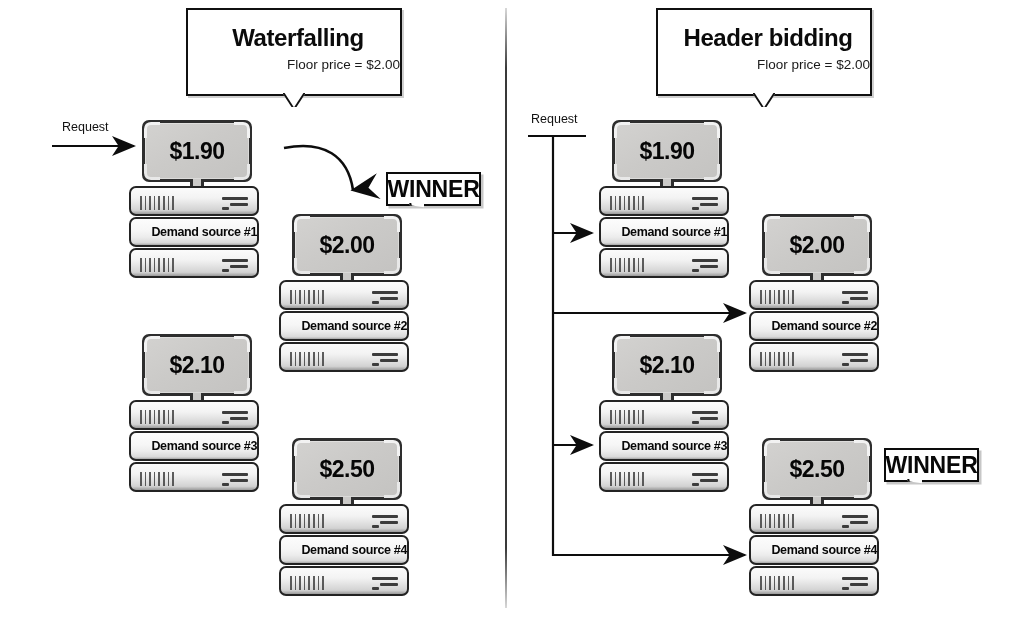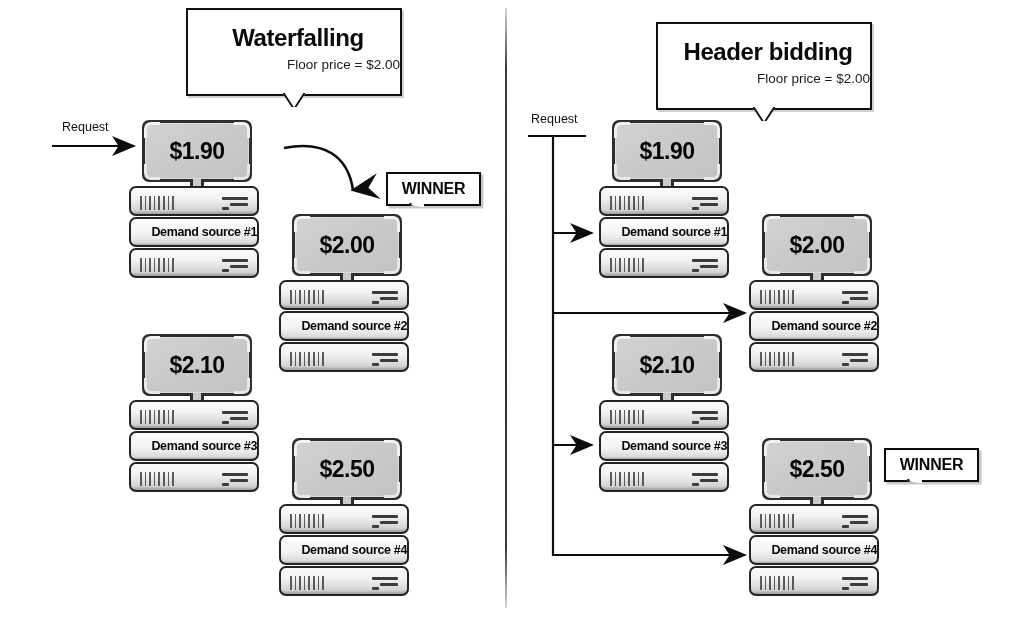--- a/index.html
+++ b/index.html
@@ -20,21 +20,21 @@
   .callout .tail{position:absolute;left:50%;bottom:-13px;margin-left:-11px;width:22px;height:14px;
      overflow:hidden;}
   .callout .tail:before{content:"";position:absolute;left:0;top:-12px;width:20px;height:20px;
      background:#fff;border-right:2.5px solid #101010;border-bottom:2.5px solid #101010;
      transform:rotate(45deg) skew(12deg,12deg);}
 
   
   .winner{position:absolute;border:2.5px solid #0c0c0c;background:#fff;box-sizing:border-box;
     display:flex;align-items:center;justify-content:center;
     box-shadow:2.5px 2.5px 0 rgba(130,130,130,.45);}
-  .winner span{font-size:16px;font-weight:bold;letter-spacing:-0.2px;color:#080808;}
+  .winner span{font-size:23px;font-weight:bold;letter-spacing:-0.2px;color:#080808;}
   .winner .wtail{position:absolute;width:18px;height:20px;left:18px;bottom:-19px;overflow:hidden;}
   .winner .wtail:before{content:"";position:absolute;left:2px;top:-16px;width:18px;height:20px;
      background:#fff;border-left:2.5px solid #0c0c0c;border-right:2.5px solid #0c0c0c;
      transform:skewX(20deg) rotate(8deg);}
 
   
   .price{position:absolute;width:110px;height:62px;box-sizing:border-box;
     border:3px solid #2e2e2e;border-radius:7px;
     background:linear-gradient(150deg,#d3d2d0 0%,#cbcac8 45%,#c4c3c1 100%);
     display:flex;align-items:center;justify-content:center;
@@ -84,21 +84,21 @@
 <div id="stage">
 
   <div class="divider"></div>
 
   <div class="callout" style="left:186px;top:8px;width:216px;height:88px;">
     <div class="ttl">Waterfalling</div>
     <div class="sub">Floor price = $2.00</div>
     <div class="tail"></div>
   </div>
 
-  <div class="callout" style="left:656px;top:22px;width:216px;height:88px;">
+  <div class="callout" style="left:656px;top:8px;width:216px;height:88px;">
     <div class="ttl">Header bidding</div>
     <div class="sub">Floor price = $2.00</div>
     <div class="tail"></div>
   </div>
 
   <svg class="svgl" viewBox="0 0 1024 620">
     <defs>
       <marker id="ah" markerWidth="11" markerHeight="9" refX="10" refY="4.5" orient="auto">
         <path d="M0,0 L11,4.5 L0,9 L3,4.5 Z" fill="#0d0d0d"></path>
       </marker>

